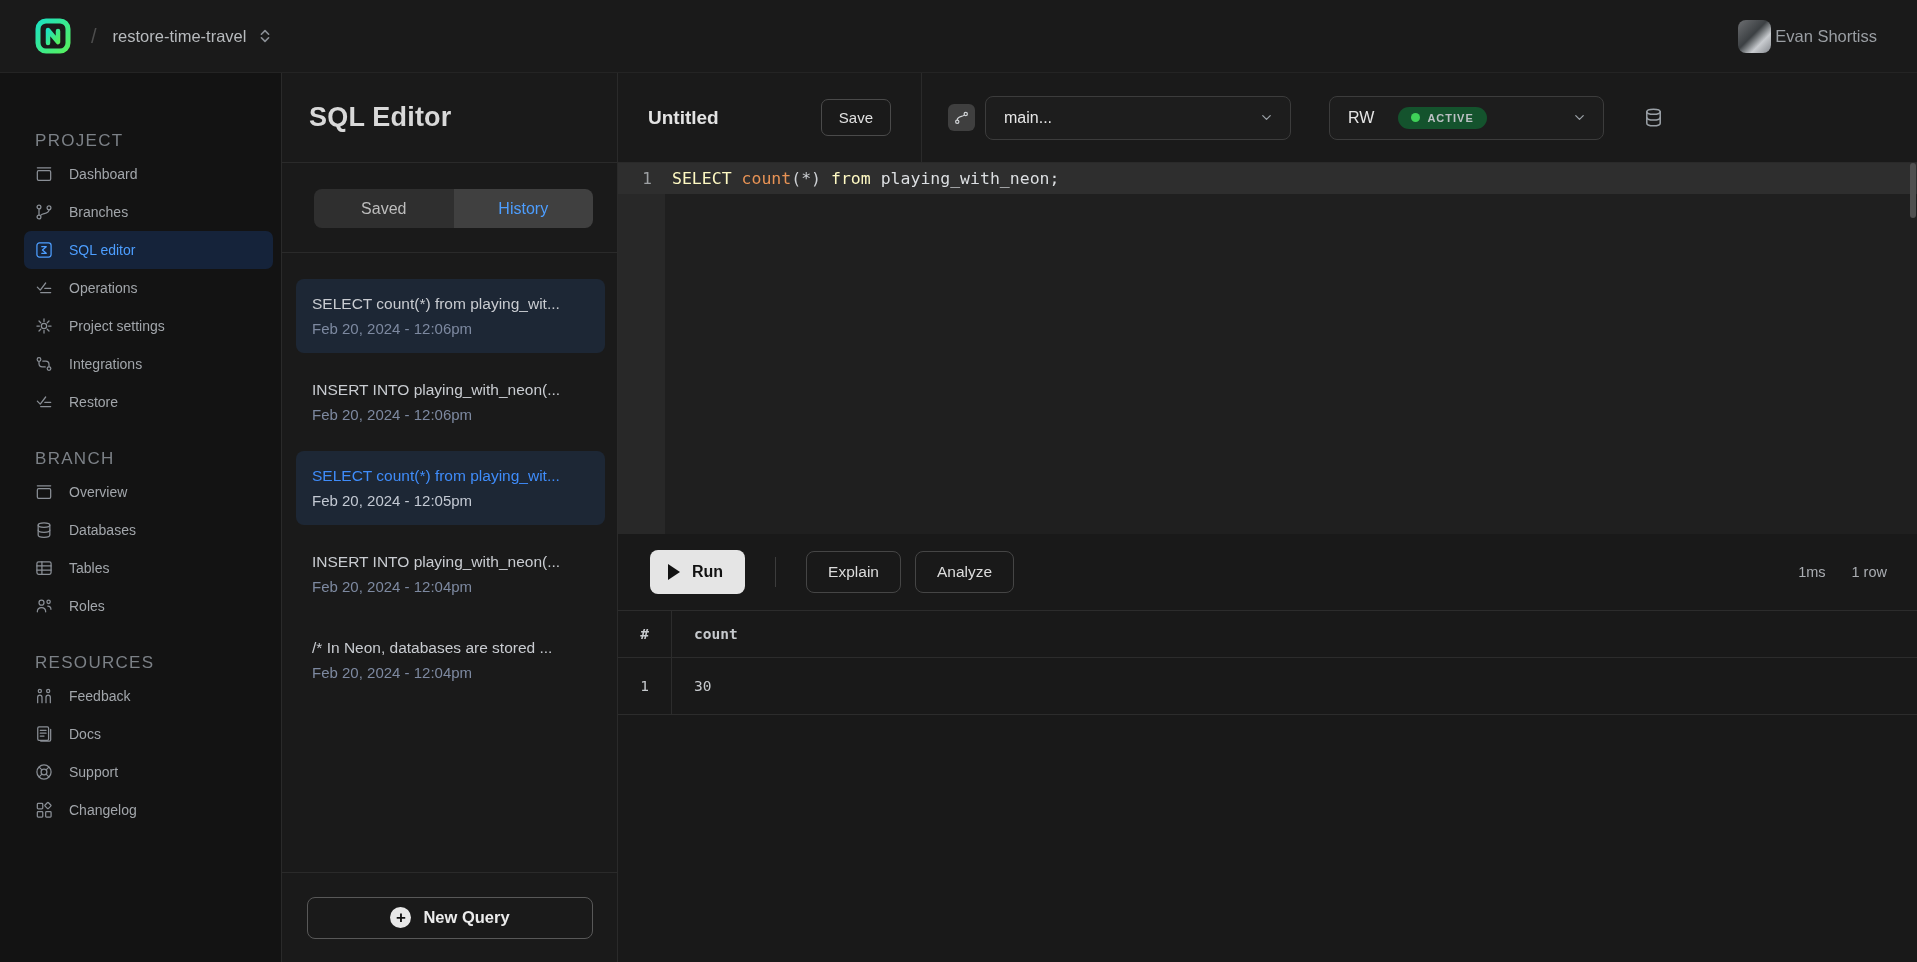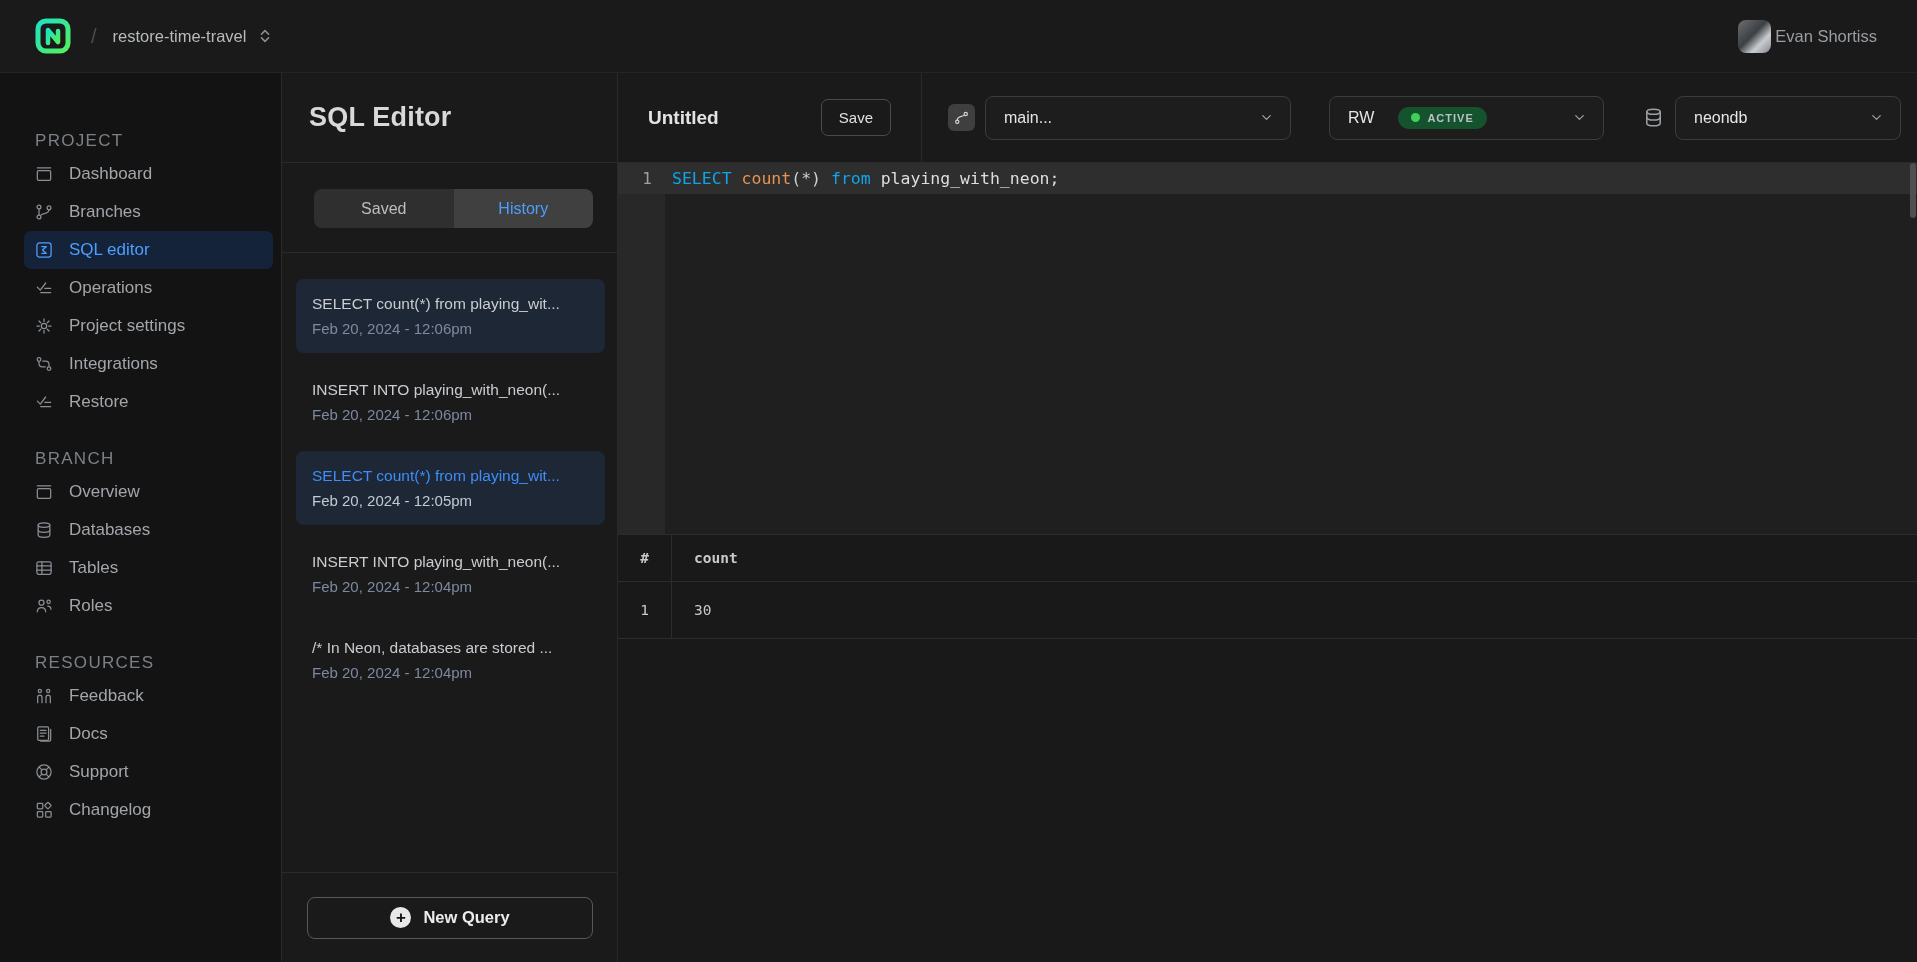--- a/index.html
+++ b/index.html
@@ -25,21 +25,21 @@
   .main { display:grid; grid-template-columns:281px 337px 1fr; overflow:hidden; }
 
   
   .sidebar { background:#131313; padding-top:58px; overflow:hidden; }
   .nav-label { color:#7c8187; font-size:17px; font-weight:400; letter-spacing:1.3px; padding:0 0 4px 35px; }
   .nav-section { margin-bottom:28px; }
   .nav-item { display:flex; align-items:center; gap:15px; margin:0 8px 0 24px; padding:9px 10px;
               border-radius:7px; cursor:pointer; background:none; border:none; width:calc(100% - 32px); text-align:left; }
   .nav-item .nv-ic { width:20px; height:20px; flex:0 0 20px; stroke:#8a8f96; fill:none; stroke-width:1.5;
                      stroke-linecap:round; stroke-linejoin:round; }
-  .nav-item .nv-tx { color:#a2a6ab; font-size:17px; }
+  .nav-item .nv-tx { color:#a2a6ab; font-size:14px; }
   .nav-item.active { background:#15233a; }
   .nav-item.active .nv-tx { color:#4d9eff; }
   .nav-item.active .nv-ic { stroke:#4d9eff; }
 
   
   .history-panel { background:#1a1a1a; border-left:1px solid #2a2a2a; border-right:1px solid #2a2a2a;
                    display:flex; flex-direction:column; overflow:hidden; }
   .panel-header { height:90px; display:flex; align-items:center; padding-left:27px; border-bottom:1px solid #2a2a2a; }
   .panel-title { font-size:27px; font-weight:700; color:#d9d9d9; letter-spacing:.2px; }
   .tabs-wrap { padding:26px 24px 0 32px; border-bottom:1px solid #2a2a2a; padding-bottom:24px; }
@@ -86,21 +86,21 @@
   .db-ic { width:23px; height:23px; stroke:#9aa0a6; fill:none; stroke-width:1.6; margin-left:28px; flex:0 0 23px; }
   .sel-db { width:226px; }
 
   
   .code-area { height:371px; background:#1f1f1f; position:relative; }
   .gutter-bg { position:absolute; left:0; top:0; bottom:0; width:47px; background:#282828; }
   .code-line { position:relative; display:grid; grid-template-columns:47px 1fr; height:31px; align-items:center; }
   .code-line.active { background:#2e2e2e; }
   .ln { text-align:right; padding-right:13px; color:#9da0a3; font-family:"DejaVu Sans Mono", monospace; font-size:16px; }
   .code { font-family:"DejaVu Sans Mono", monospace; font-size:16.5px; padding-left:7px; white-space:pre; }
-  .tok.kw { color:#0ea5e9; } .tok.fn { color:#e89355; } .tok.pu { color:#cdd0d4; } .tok.id { color:#dcdfe2; }
+  .tok.kw { color:#fef9c3; } .tok.fn { color:#e89355; } .tok.pu { color:#cdd0d4; } .tok.id { color:#dcdfe2; }
   .scroll-thumb { position:absolute; right:1px; top:0px; width:6px; height:55px; border-radius:3px; background:#4f4f4f; }
 
   
   .editor-toolbar { height:76px; display:flex; align-items:center; padding:0 30px 0 32px; background:#191919; }
   .run-btn { background:#e5e5e5; color:#121212; border:none; border-radius:8px; height:44px; padding:0 22px 0 18px;
              display:flex; align-items:center; gap:12px; font-size:16px; font-weight:600; cursor:pointer; font-family:inherit; }
   .play-ic { width:0; height:0; border-left:12px solid #121212; border-top:8px solid transparent; border-bottom:8px solid transparent; }
   .tb-divider { width:1px; height:30px; background:#3c3c3c; margin:0 30px; }
   .tb-btn { background:none; border:1px solid #454545; border-radius:8px; height:42px; padding:0 21px;
             color:#dcdcdc; font-size:15.5px; cursor:pointer; font-family:inherit; margin-right:14px; }
@@ -385,38 +385,45 @@
             </span>
             <svg class="chev" viewBox="0 0 24 24">
                 <path d="M6 9 l6 6 6 -6"></path>
               </svg>
           </div>
           <svg class="db-ic" viewBox="0 0 24 24" stroke-linecap="round">
               <ellipse cx="12" cy="6" rx="7" ry="2.7"></ellipse>
               <path d="M5 6 v12 c0 1.5 3.1 2.7 7 2.7 s7 -1.2 7 -2.7 V6"></path>
               <path d="M5 12 c0 1.5 3.1 2.7 7 2.7 s7 -1.2 7 -2.7"></path>
             </svg>
-          <div class="select sel-db">
-            <span class="sel-tx">neondb</span>
-            <svg class="chev" viewBox="0 0 24 24">
-                <path d="M6 9 l6 6 6 -6"></path>
-              </svg>
-          </div>
         </div>
       </div>
 
       <div class="code-area">
         <div class="gutter-bg"></div>
         <div class="code-line active">
           <span class="ln">1</span>
           <span class="code"><span class="tok kw">SELECT </span><span class="tok fn">count</span><span class="tok pu">(*)</span><span class="tok kw"> from </span><span class="tok id">playing_with_neon;</span></span>
         </div>
         <div class="scroll-thumb"></div>
       </div>
 
+      <div class="editor-toolbar">
+        <button class="run-btn">
+          <span class="play-ic"></span>
+          <span>Run</span>
+        </button>
+        <span class="tb-divider"></span>
+        <button class="tb-btn">Explain</button>
+        <button class="tb-btn">Analyze</button>
+        <div class="tb-stats">
+          <span>1ms</span>
+          <span>1 row</span>
+        </div>
+      </div>
 
       <div class="results">
         <div class="res-row head">
           <span class="c-idx">#</span>
           <span class="c-val">count</span>
         </div>
         <div class="res-row body">
           <span class="c-idx">1</span>
           <span class="c-val">30</span>
         </div>

